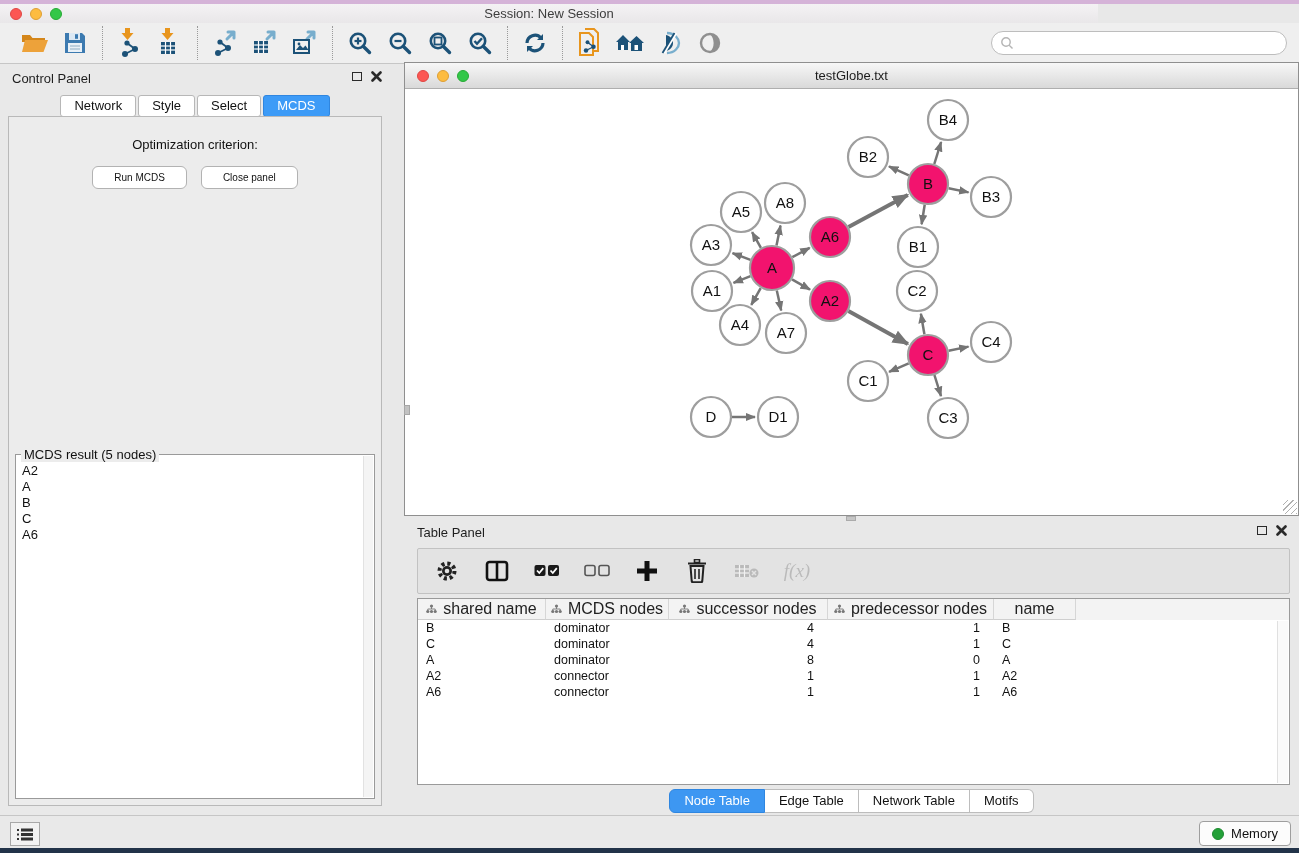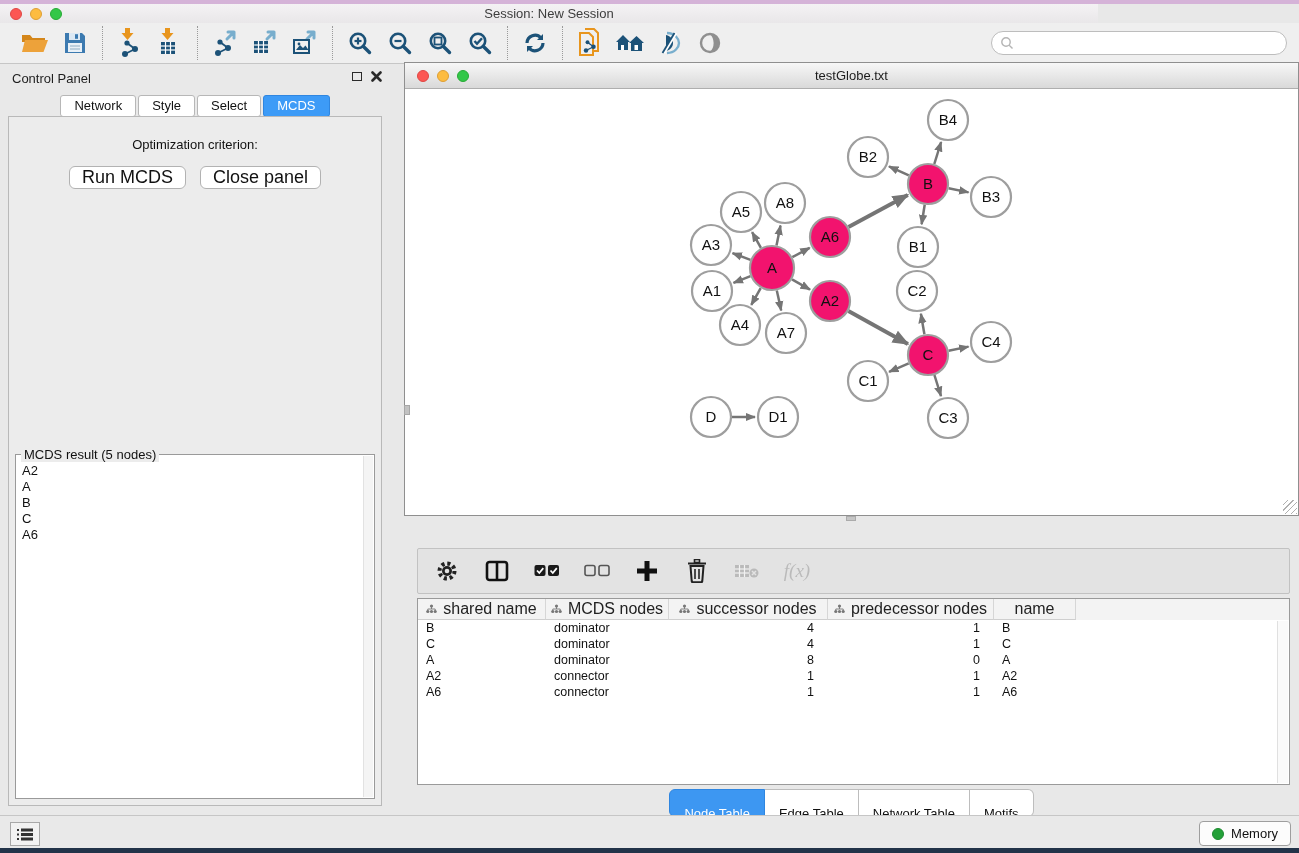--- a/index.html
+++ b/index.html
@@ -34,21 +34,21 @@
   .cp-tabs{position:absolute;left:0;top:31px;width:100%;display:flex;justify-content:center;gap:2px;}
   .cp-tab{height:22px;padding:0 13px;background:#fff;border:1px solid #b7b7b7;border-radius:3px;font-size:13px;line-height:20px;color:#111;}
   .cp-tab.active{background:#3d9bf7;border-color:#2f86e0;color:#fff;}
   .cp-body{position:absolute;left:8px;top:52px;width:374px;height:690px;border:1px solid #b9b9b9;background:#ececec;}
   .opt-label{text-align:center;margin-top:20px;font-size:13px;color:#111;}
   .select{position:relative;margin:14px auto 0;width:312px;height:24px;background:#fff;border:1px solid #a9a9a9;border-radius:4px;display:flex;align-items:center;}
   .select .sel-text{flex:1;font-size:13px;padding-left:8px;color:#111;white-space:nowrap;overflow:hidden;}
   .select .stepper{width:20px;height:22px;border-radius:0 3px 3px 0;background:linear-gradient(#6cb2fb,#2e7ef7);display:flex;flex-direction:column;align-items:center;justify-content:center;gap:2px;}
   .select .stepper svg{display:block;}
   .cp-buttons{display:flex;justify-content:center;gap:14px;margin-top:14px;}
-  .cp-btn{height:23px;padding:0 12px;background:#fff;border:1px solid #b2b2b2;border-radius:6px;font-size:18px;color:#111;}
+  .cp-btn{height:23px;padding:0 21px;background:#fff;border:1px solid #b2b2b2;border-radius:6px;font-size:10px;color:#111;}
   .result-box{position:absolute;left:6px;top:337px;width:360px;height:345px;background:#fff;border:1px solid #9a9a9a;}
   .result-legend{position:absolute;top:-8px;left:5px;background:#ececec;padding:0 3px;font-size:13px;color:#111;}
   .result-list{padding:8px 6px 0 6px;font-size:13px;color:#111;line-height:16px;}
   .result-scroll{position:absolute;top:1px;right:1px;bottom:1px;width:10px;background:#f4f4f4;border-left:1px solid #e2e2e2;}
 
   
   .net-window{position:absolute;left:404px;top:62px;width:895px;height:454px;border:1px solid #8f8f8f;background:#fff;}
   .net-titlebar{position:relative;height:26px;background:linear-gradient(#f7f7f7,#d9d9d9);border-bottom:1px solid #aeaeae;}
   .net-titlebar .lights{top:7px;left:12px;}
   .net-title{position:absolute;left:0;right:0;top:5px;text-align:center;font-size:13px;color:#1c1c1c;}
@@ -64,21 +64,21 @@
   .tp-icon{width:26px;height:26px;display:flex;align-items:center;justify-content:center;}
   .tp-icon.disabled{opacity:.55;}
   .fx{font-family:"Liberation Serif","DejaVu Serif",serif;font-style:italic;font-size:19px;color:#9a9a9a;}
   .data-table{position:absolute;left:13px;top:80px;width:873px;height:187px;background:#fff;border:1px solid #9a9a9a;overflow:hidden;}
   .dt-header{display:flex;height:21px;background:#f3f3f3;}
   .dt-hcell{border-right:1px solid #d6d6d6;border-bottom:1px solid #cfcfcf;display:flex;align-items:center;justify-content:center;gap:6px;font-size:16px;color:#222;}
   .dt-row{display:flex;height:16px;}
   .dt-cell{font-size:12.5px;color:#111;line-height:16px;white-space:nowrap;overflow:hidden;}
   .dt-scroll{position:absolute;top:22px;right:1px;bottom:1px;width:11px;background:#fafafa;border-left:1px solid #e0e0e0;}
   .tp-tabs{position:absolute;left:0;top:271px;width:895px;display:flex;justify-content:center;}
-  .tp-tab{height:24px;padding:13px 14px;background:#fff;border:1px solid #bdbdbd;border-left:none;font-size:13px;line-height:22px;color:#111;}
+  .tp-tab{height:24px;padding:0 14px;background:#fff;border:1px solid #bdbdbd;border-left:none;font-size:13px;line-height:22px;color:#111;}
   .tp-tab:first-child{border-left:1px solid #bdbdbd;border-radius:6px 0 0 6px;}
   .tp-tab:last-child{border-radius:0 6px 6px 0;}
   .tp-tab.active{background:#3d97f2;border-color:#2f86e0;color:#fff;}
 
   
   .status-bar{position:absolute;left:0;top:815px;width:1299px;height:33px;background:#e9e9e9;border-top:1px solid #c6c6c6;}
   .status-list-btn{position:absolute;left:10px;top:6px;width:30px;height:24px;background:#f2f2f2;border:1px solid #a8a8a8;display:flex;align-items:center;justify-content:center;}
   .memory-btn{position:absolute;right:8px;top:5px;height:25px;background:#fcfcfc;border:1px solid #9e9e9e;border-radius:4px;display:flex;align-items:center;gap:7px;padding:0 12px;font-size:13px;color:#111;}
   .mem-dot{width:12px;height:12px;border-radius:50%;background:#23a038;border:1px solid #1d8a30;}
   .wallpaper-bottom{position:absolute;left:0;top:848px;width:1299px;height:5px;background:#223349;}
@@ -439,20 +439,30 @@
             <text x="373" y="333" text-anchor="middle" font-size="15" fill="#111111" font-family="&quot;DejaVu Sans&quot;,sans-serif">D1</text>
           </g>
         </svg>
       <div class="resize-grip"></div>
     </div>
     <div class="splitter-knob-left"></div>
   </div>
   <div class="splitter-knob-bottom"></div>
 
   <div class="table-panel">
+    <div class="panel-titlerow">
+      <span class="panel-title" style="left:13px">Table Panel</span>
+      <span class="panel-btns" style="right:12px">
+        <span class="float-sq"></span>
+        <svg width="11" height="11" viewBox="0 0 11 11">
+            <line class="icon-x" x1="1.5" y1="1.5" x2="9.5" y2="9.5"></line>
+            <line class="icon-x" x1="9.5" y1="1.5" x2="1.5" y2="9.5"></line>
+          </svg>
+      </span>
+    </div>
     <div class="tp-toolbar" id="tp-toolbar">
         <span class="tp-icon">
           <svg width="24" height="24" viewBox="0 0 24 24">
             <circle cx="12" cy="12" r="7.5" fill="none" stroke="#222" stroke-width="4" stroke-dasharray="3.1 2.8"></circle>
             <circle cx="12" cy="12" r="5" fill="#222"></circle>
             <circle cx="12" cy="12" r="2.3" fill="#e3e3e3"></circle>
           </svg>
         </span>
         <span class="tp-icon">
           <svg width="24" height="22" viewBox="0 0 24 22">

